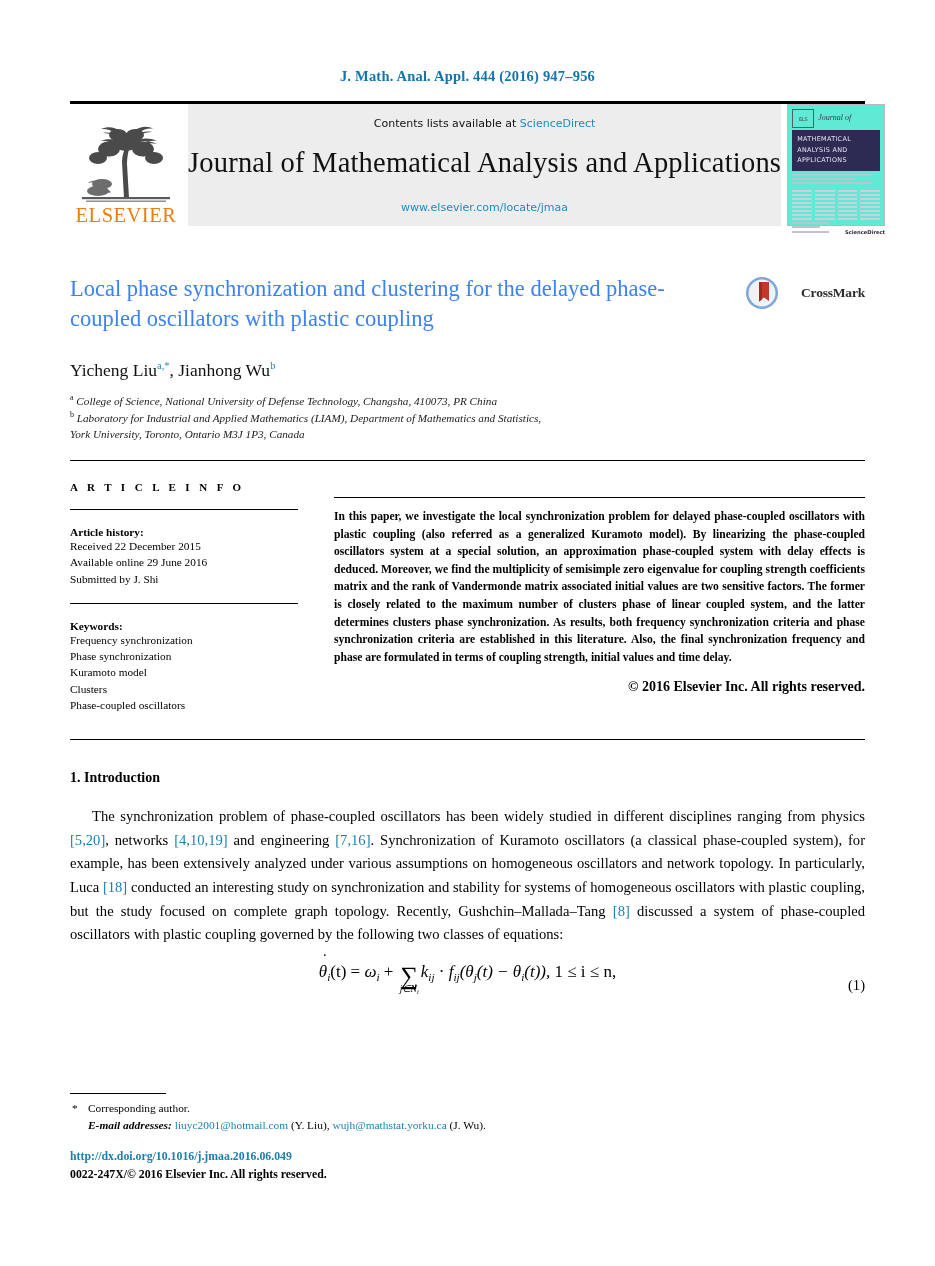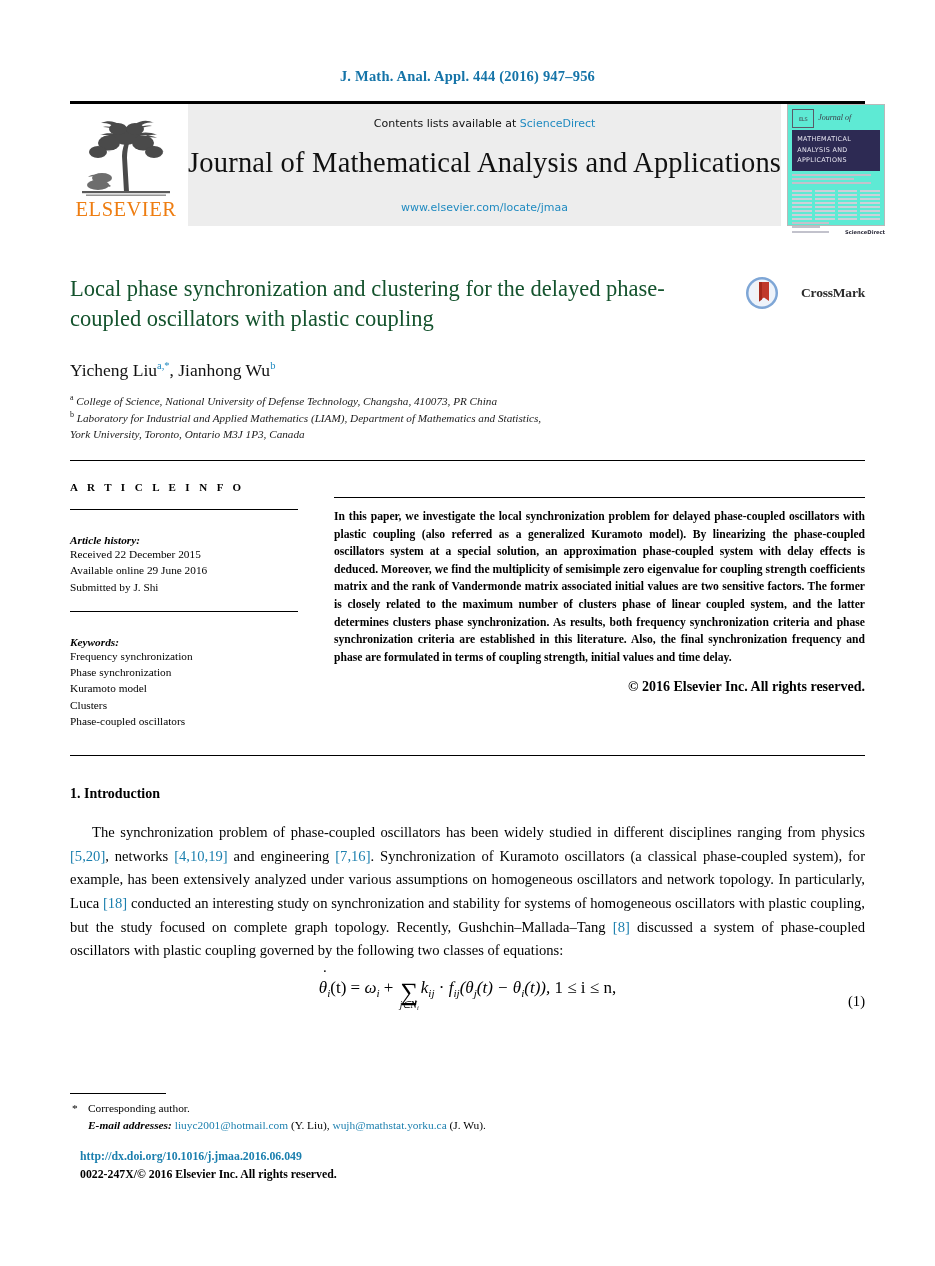--- a/index.html
+++ b/index.html
@@ -40,21 +40,21 @@
     align-items: stretch;
     height: 122px;
   }
   .elsevier-logo {
     width: 112px;
     flex: 0 0 112px;
     display: flex;
     flex-direction: column;
     align-items: center;
     justify-content: flex-start;
-    padding-top: 12px;
+    padding-top: 18px;
     box-sizing: border-box;
   }
   .tree-wrap { width: 96px; height: 82px; }
   .elsevier-word {
     color: #ee7d11;
     font-family: "Liberation Serif", serif;
     font-size: 20.5px;
     letter-spacing: .5px;
     line-height: 1;
     margin-top: 1px;
@@ -140,21 +140,21 @@
   .title-block {
     margin: 0 70px;
     padding-top: 48px;
     display: flex;
     align-items: flex-start;
   }
   .title-main { flex: 1 1 auto; }
   .paper-title {
     font-size: 22.5px;
     line-height: 1.33;
-    color: #14532d;
+    color: #3b82f6;
     font-weight: normal;
     margin: 0;
     max-width: 610px;
   }
   .crossmark {
     flex: 0 0 auto;
     display: flex;
     align-items: center;
     gap: 22px;
     margin-top: 2px;
@@ -196,24 +196,23 @@
   }
   .col-info { flex: 0 0 228px; }
   .col-abs { flex: 1 1 auto; }
   .sec-label {
     font-weight: bold;
     font-size: 11px;
     letter-spacing: 3.4px;
   }
   .thin-rule { border-top: 1px solid #000; margin-top: 16px; }
   .hist-head, .kw-head {
-    font-style: italic;
     font-weight: bold;
     font-size: 11.3px;
-    margin-top: 24px;
+    margin-top: 16px;
   }
   .hist-line, .kw-line {
     font-size: 11.3px;
     line-height: 1.44;
   }
   .kw-block { margin-top: 0; }
   .abs-rule { border-top: 1px solid #000; margin-top: 16px; }
   .abs-text {
     margin-top: 10px;
     font-size: 11.6px;
@@ -302,21 +301,21 @@
     width: 795px;
     font-size: 11.4px;
     line-height: 1.5;
   }
   .fn-line { padding-left: 18px; position: relative; }
   .fn-star { position: absolute; left: 2px; top: 0; }
   .fn-em { font-style: italic; font-weight: bold; }
   .link { color: #1b7fae; }
   .doi-block {
     position: absolute;
-    left: 80px;
+    left: 70px;
     top: 1148px;
     font-size: 11.8px;
     line-height: 1.5;
     font-weight: bold;
   }
   .doi-block .doi { color: #1b7fae; }
   .doi-block .issn { color: #000; }
 </style>
 </head>
 <body>

